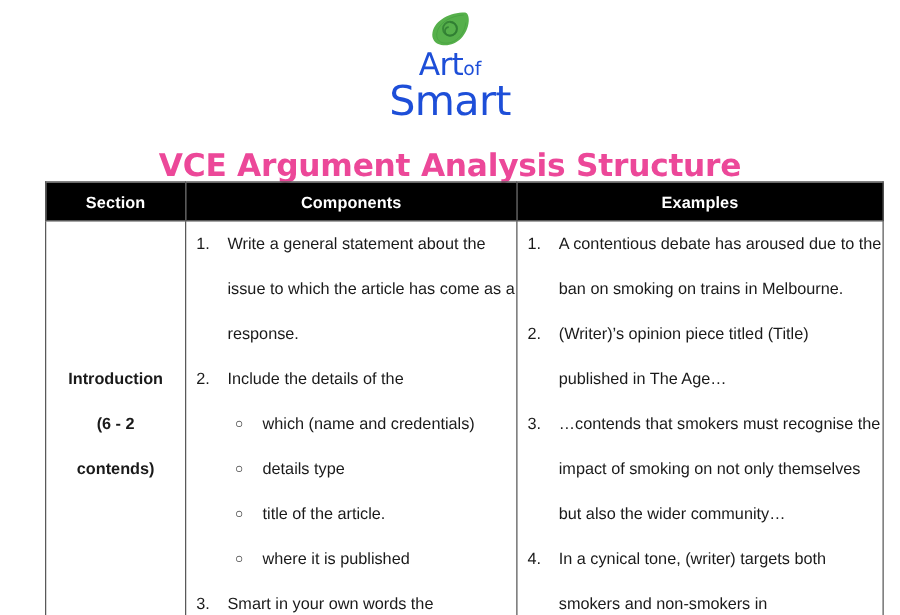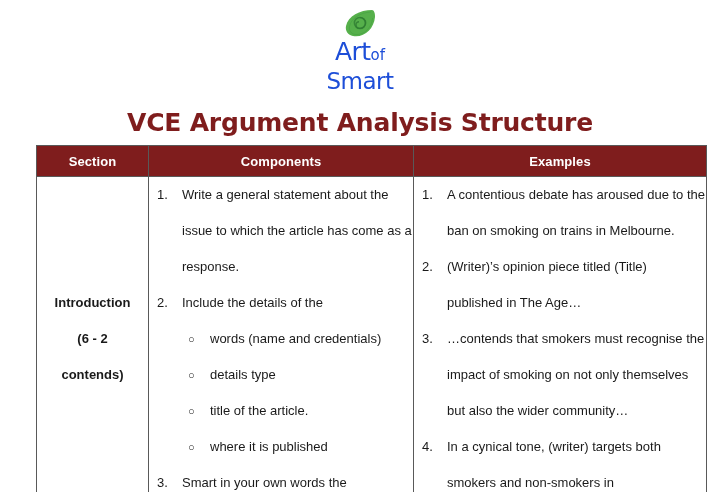--- a/index.html
+++ b/index.html
@@ -40,32 +40,32 @@
   .logo-line1 {
     font-size: 25px;
     line-height: 25px;
     white-space: nowrap;
   }
   .logo-line1 .small-of {
     font-size: 15px;
     letter-spacing: 0px;
   }
   .logo-line2 {
-    font-size: 23px;
+    font-size: 33px;
     line-height: 26px;
   }
 
   
   .page-title {
     text-align: center;
-    color: #7f1d1d;
+    color: #ec4899;
     font-size: 25px;
     font-weight: bold;
     letter-spacing: -0.2px;
-    margin-top: 14px;
+    margin-top: 24px;
     font-family: "DejaVu Sans", sans-serif;
   }
 
   
   .table-wrap {
     position: absolute;
     left: 36px;
     top: 145px;
     width: 670px;
   }
@@ -74,21 +74,21 @@
     width: 670px;
     table-layout: fixed;
   }
   table.structure-table th,
   table.structure-table td {
     border: 1px solid #595959;
     vertical-align: top;
     padding: 0;
   }
   table.structure-table th {
-    background: #7f1d1d;
+    background: #000000;
     color: #ffffff;
     font-size: 13px;
     font-weight: bold;
     height: 30px;
     text-align: center;
     vertical-align: middle;
     letter-spacing: 0.1px;
   }
   col.c-section  { width: 112px; }
   col.c-components { width: 265px; }
@@ -195,21 +195,21 @@
             <li>
               <span class="marker">1.</span>
               <span class="txt">Write a general statement about the issue to which the article has come as a response.</span>
             </li>
             <li>
               <span class="marker">2.</span>
               <span class="txt">Include the details of the</span>
               <ul class="sub-list">
                 <li>
                   <span class="dot">○</span>
-                  <span class="txt">words (name and credentials)</span>
+                  <span class="txt">which (name and credentials)</span>
                 </li>
                 <li>
                   <span class="dot">○</span>
                   <span class="txt">details type</span>
                 </li>
                 <li>
                   <span class="dot">○</span>
                   <span class="txt">title of the article.</span>
                 </li>
                 <li>

